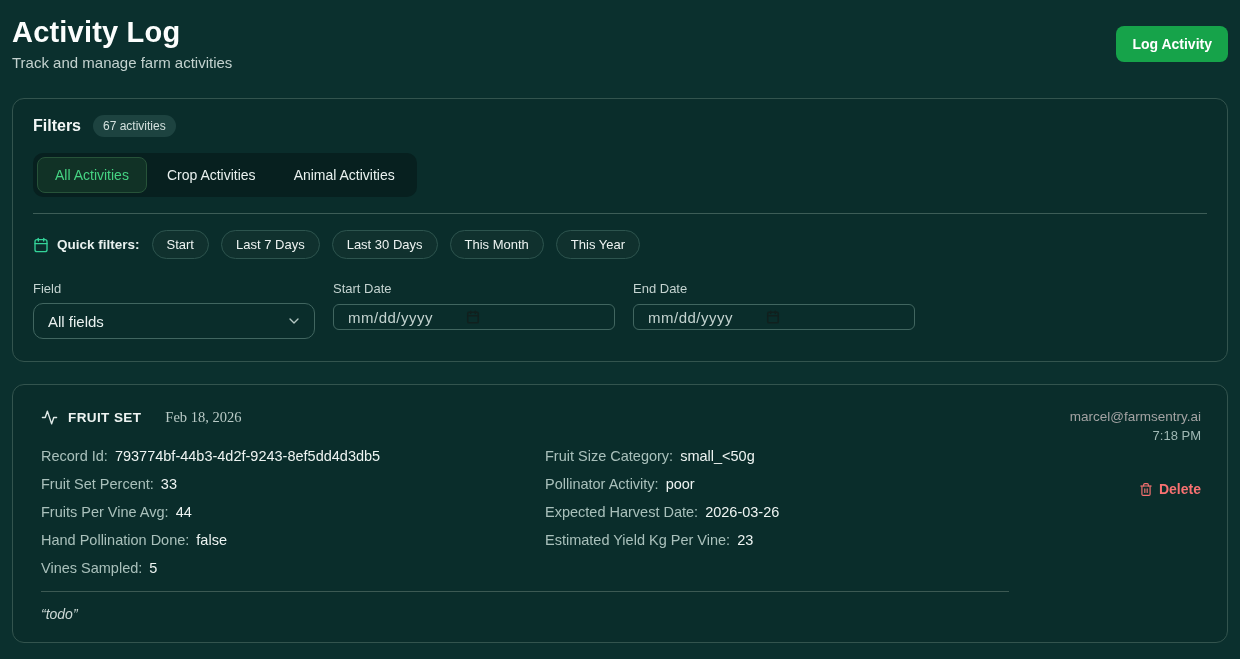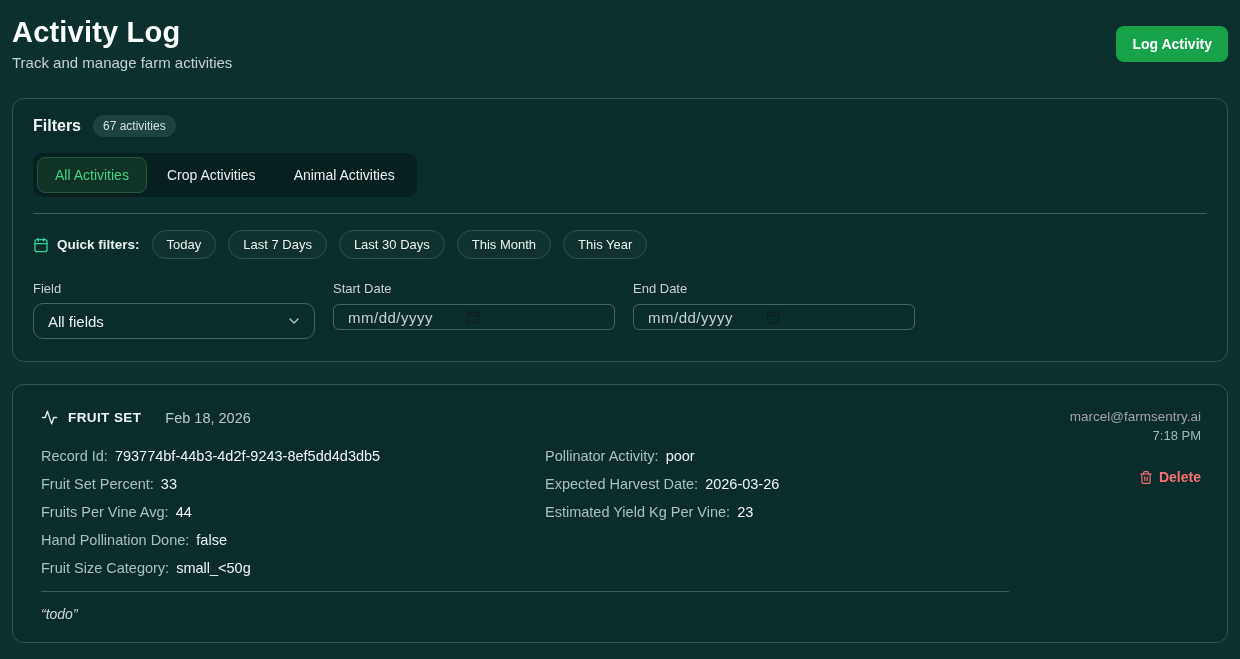--- a/index.html
+++ b/index.html
@@ -64,36 +64,36 @@
   .date-field input {
     background:transparent; border:none; outline:none; color:#c3d2cf;
     font-size:15px; letter-spacing:.5px; width:108px; font-family:inherit;
   }
   .date-field input::placeholder { color:#c3d2cf; opacity:1; }
 
   
   .act-main { flex:1; min-width:0; }
   .act-head { display:flex; align-items:center; gap:10px; }
   .act-type { font-size:13.5px; font-weight:700; letter-spacing:.4px; color:#eef4f2; }
-  .act-date { margin-left:14px; font-size:14.5px; color:#b9cac6; }
+  .act-date { margin-left:14px; font-size:14.5px; color:#b9cac6;font-family:Liberation Serif, serif; }
   .fields-grid {
     margin-top:16px; display:grid; grid-auto-flow:column;
     grid-template-rows:repeat(5,28px); grid-template-columns:1fr 1fr;
     column-gap:40px; align-items:center; font-size:14.5px;
   }
   .f-label { color:#a9c0bb; }
   .f-value { color:#eef4f2; margin-left:7px; }
   .act-divider { margin-top:9px; height:1px; background:#3c5953; }
   .act-note { margin-top:14px; font-style:italic; font-size:14px; color:#ccd8d5; }
 
   .act-meta { width:180px; flex:none; text-align:right; }
   .meta-email { font-size:13.5px; color:#a3a3a3; }
   .meta-time { margin-top:4px; font-size:13px; color:#9fb8b4; }
   .delete-btn {
-    margin-top:26px; display:inline-flex; align-items:center; gap:6px;
+    margin-top:38px; display:inline-flex; align-items:center; gap:6px;
     background:none; border:none; color:#f87171; font-size:14px; font-weight:700;
     cursor:pointer; font-family:inherit;
   }
 
   svg { display:block; }
 </style>
 </head>
 <body>
 
 <div class="page">
@@ -125,21 +125,21 @@
         <span>
           <svg width="16" height="16" viewBox="0 0 24 24" fill="none" stroke="#34d399" stroke-width="2" stroke-linecap="round" stroke-linejoin="round">
             <rect x="3" y="4" width="18" height="18" rx="3"></rect>
             <line x1="16" y1="2" x2="16" y2="6"></line>
               <line x1="8" y1="2" x2="8" y2="6"></line>
               <line x1="3" y1="10" x2="21" y2="10"></line>
           </svg>
         </span>
         <span>Quick filters:</span>
       </span>
-      <button class="pill">Today</button>
+      <button class="pill">Start</button>
       <button class="pill">Last 7 Days</button>
       <button class="pill">Last 30 Days</button>
       <button class="pill">This Month</button>
       <button class="pill">This Year</button>
     </div>
 
     <div class="form-row">
       <div>
         <div class="form-label">Field</div>
         <div class="select">
@@ -192,20 +192,21 @@
         </span>
         <span class="act-type">FRUIT SET</span>
         <span class="act-date">Feb 18, 2026</span>
       </div>
 
       <div class="fields-grid">
         <div><span class="f-label">Record Id:</span><span class="f-value">793774bf-44b3-4d2f-9243-8ef5dd4d3db5</span></div>
         <div><span class="f-label">Fruit Set Percent:</span><span class="f-value">33</span></div>
         <div><span class="f-label">Fruits Per Vine Avg:</span><span class="f-value">44</span></div>
         <div><span class="f-label">Hand Pollination Done:</span><span class="f-value">false</span></div>
+        <div><span class="f-label">Vines Sampled:</span><span class="f-value">5</span></div>
         <div><span class="f-label">Fruit Size Category:</span><span class="f-value">small_&lt;50g</span></div>
         <div><span class="f-label">Pollinator Activity:</span><span class="f-value">poor</span></div>
         <div><span class="f-label">Expected Harvest Date:</span><span class="f-value">2026-03-26</span></div>
         <div><span class="f-label">Estimated Yield Kg Per Vine:</span><span class="f-value">23</span></div>
       </div>
 
       <div class="act-divider"></div>
       <div class="act-note">“todo”</div>
     </div>
 

